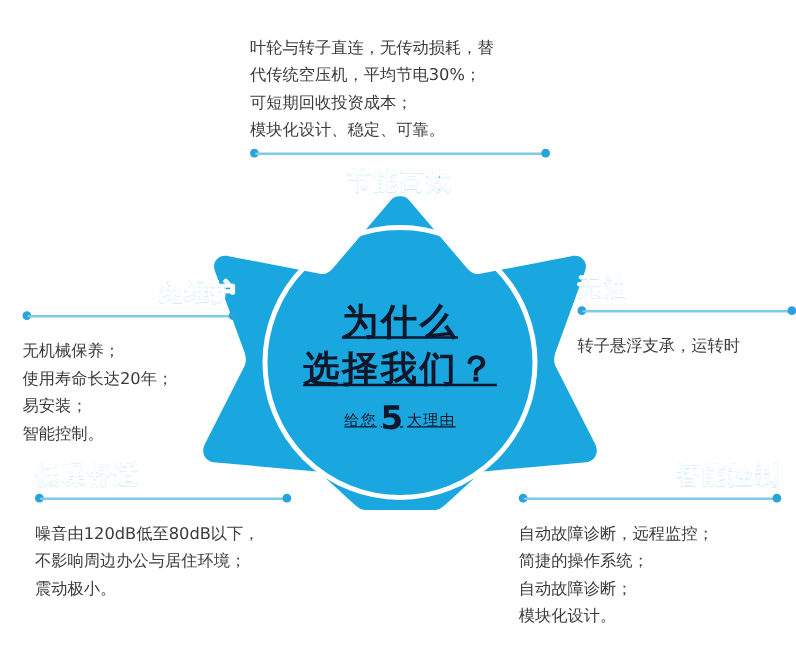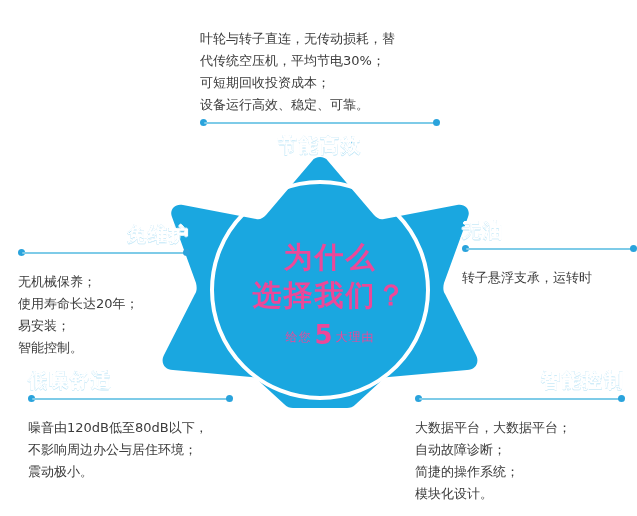--- a/index.html
+++ b/index.html
@@ -18,24 +18,25 @@
     position:absolute;
     left:160px;top:155px;
     width:320px;height:255px;
     pointer-events:none;
   }
   .center-art svg{display:block;width:320px;height:255px;}
 
   
   .center-text{
     position:absolute;
-    left:220px;top:238px;
+    left:210px;top:238px;
     width:220px;
     text-align:center;
-    color:#ec4899;
+    color:#0f172a;
+    text-decoration:underline;
   }
   .center-line1,.center-line2{
     font-size:29px;
     font-weight:bold;
     letter-spacing:2px;
     line-height:38px;
     white-space:nowrap;
   }
   .center-sub{
     margin-top:6px;
@@ -163,21 +164,21 @@
     <div class="center-sub">
       <span>给您</span><span class="big5">5</span><span>大理由</span>
     </div>
   </div>
 
   <div class="panel" id="panel-top">
     <div class="pbody">
       <div>叶轮与转子直连，无传动损耗，替</div>
       <div>代传统空压机，平均节电30%；</div>
       <div>可短期回收投资成本；</div>
-      <div>设备运行高效、稳定、可靠。</div>
+      <div>模块化设计、稳定、可靠。</div>
     </div>
     <div class="divider">
       <span class="dot left"></span>
       <span class="bar"></span>
       <span class="dot right"></span>
     </div>
     <div class="ptitle-wrap">
       <span class="ptitle">节能高效</span>
     </div>
   </div>
@@ -232,20 +233,20 @@
   <div class="panel" id="panel-smart">
     <div class="ptitle-wrap">
       <span class="ptitle">智能控制</span>
     </div>
     <div class="divider">
       <span class="dot left"></span>
       <span class="bar"></span>
       <span class="dot right"></span>
     </div>
     <div class="pbody">
-      <div>大数据平台，大数据平台；</div>
+      <div>自动故障诊断，远程监控；</div>
+      <div>简捷的操作系统；</div>
       <div>自动故障诊断；</div>
-      <div>简捷的操作系统；</div>
       <div>模块化设计。</div>
     </div>
   </div>
 
 </div>
 
 </body></html>

